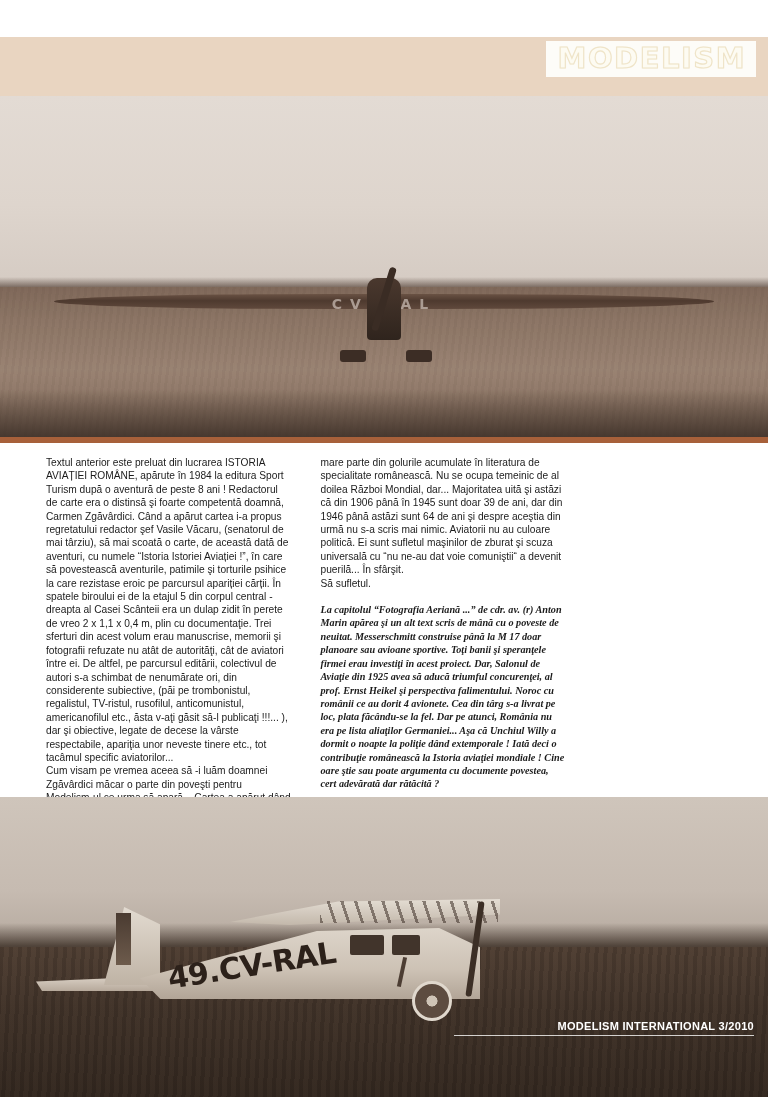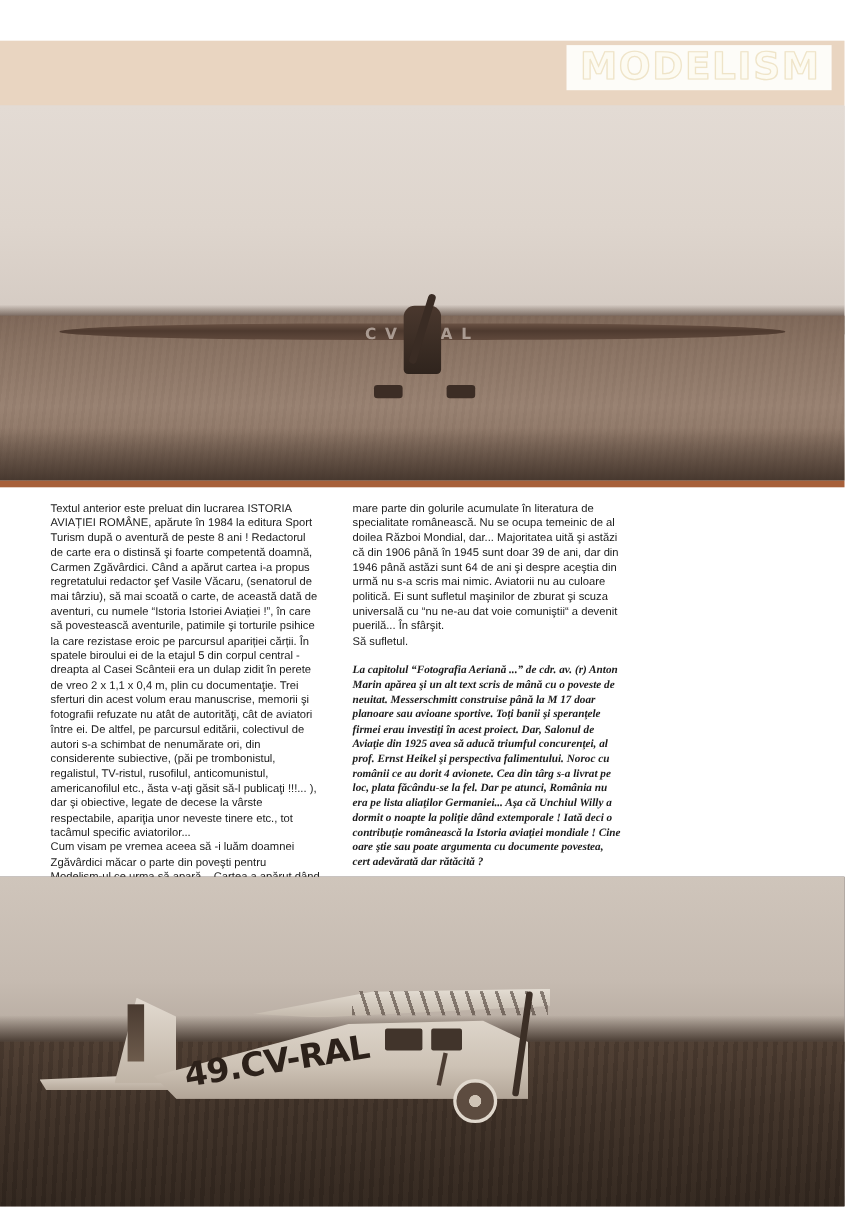--- a/index.html
+++ b/index.html
@@ -29,21 +29,21 @@
   }
   .masthead {
     position: absolute;
     right: 12px;
     top: 4px;
     padding: 3px 10px 4px 12px;
     background: #fdfcf8;
   }
   .masthead-text {
     font-family: "DejaVu Sans", sans-serif;
-    font-size: 34px;
+    font-size: 29px;
     font-weight: bold;
     letter-spacing: 1.5px;
     line-height: 1;
     color: #fdfbf2;
     -webkit-text-stroke: 1.1px #efe4c8;
     text-shadow: 0 0 1px #e8dcbd;
   }
 
   
   .photo {
@@ -299,14 +299,18 @@
       <div class="ps-wing-stripes"></div>
       <div class="ps-win1"></div>
       <div class="ps-win2"></div>
       <div class="ps-strut"></div>
       <div class="ps-wheel"></div>
       <div class="ps-prop2"></div>
       <div class="ps-reg">49.CV-RAL</div>
     </div>
   </div>
 
+  <div class="footer">
+    <div class="footer-text">MODELISM INTERNATIONAL  3/2010</div>
+    <div class="footer-rule"></div>
+  </div>
 
 </div>
 
 </body></html>

